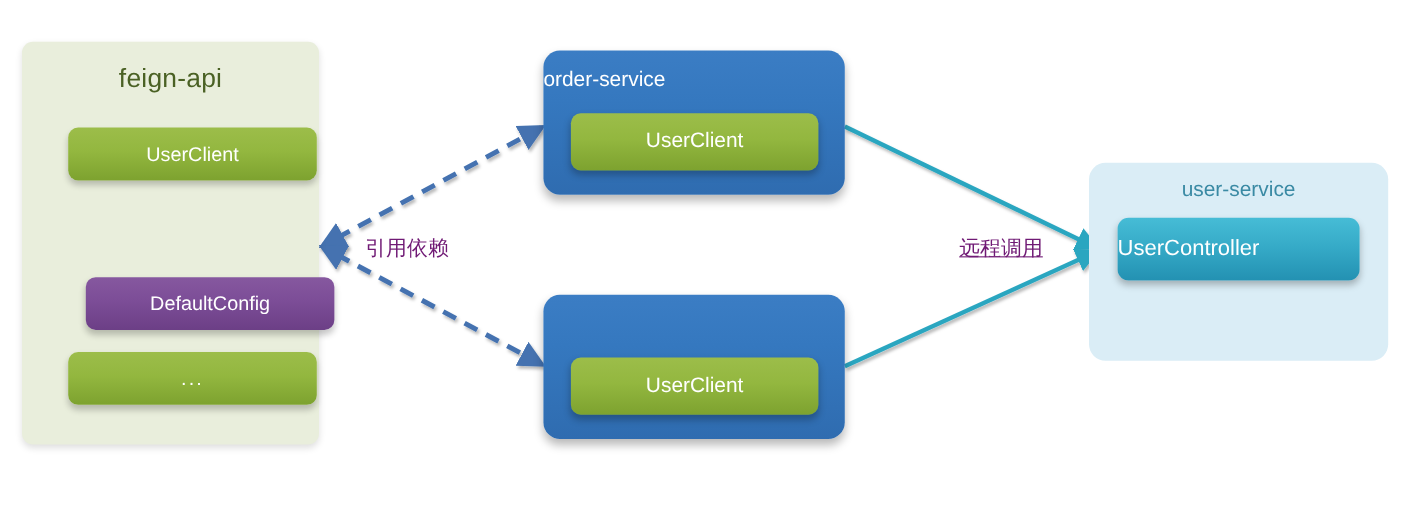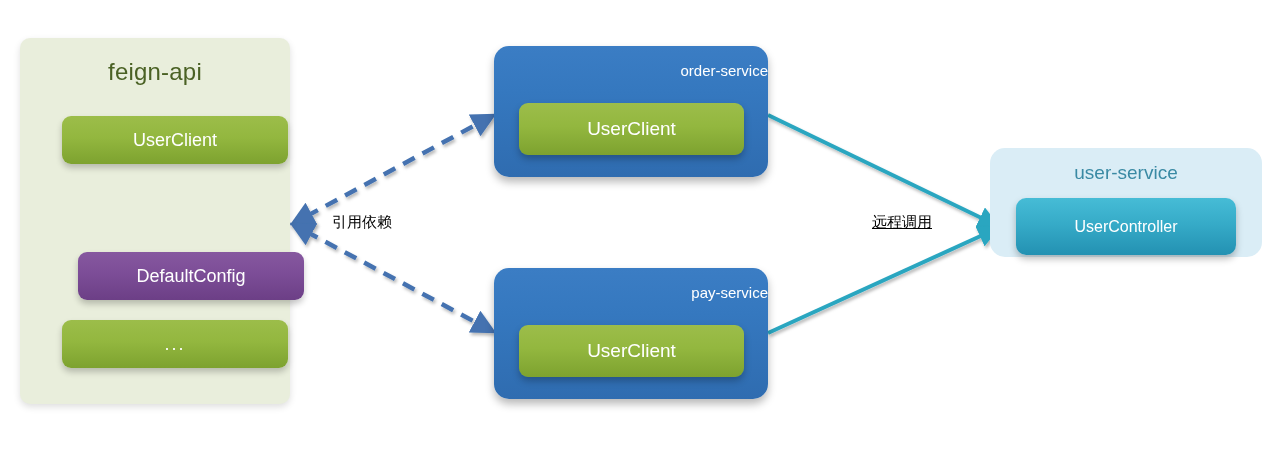--- a/index.html
+++ b/index.html
@@ -82,23 +82,23 @@
     width: 274px;
     height: 131px;
     border-radius: 15px;
     background: linear-gradient(to bottom, #3b7dc4 0%, #3578bf 35%, #2f6cb0 100%);
     box-shadow: 0 5px 9px rgba(0,0,0,0.28);
   }
   .svc-title {
     position: absolute;
     left: 0; top: 16px;
     width: 100%;
-    text-align: right;
-    color: #ffffff;
-    font-size: 15px;
+    text-align: left;
+    color: #ffffff;
+    font-size: 19px;
   }
   .svc-chip {
     position: absolute;
     left: 25px;
     top: 57px;
     width: 225px;
     height: 52px;
     border-radius: 9px;
     line-height: 52px;
     text-align: center;
@@ -107,52 +107,52 @@
     background: linear-gradient(to bottom, #9cbd4a 0%, #93b73f 45%, #7da22f 100%);
     box-shadow: 0 4px 7px rgba(0,0,0,0.25);
   }
 
   
   .panel-user {
     position: absolute;
     left: 990px;
     top: 148px;
     width: 272px;
-    height: 109px;
+    height: 180px;
     background: #daedf6;
     border-radius: 15px;
   }
   .panel-user-title {
     position: absolute;
     left: 0; top: 14px;
     width: 272px;
     text-align: center;
     font-size: 19px;
     color: #3a8aa4;
   }
   .chip-teal {
     position: absolute;
     left: 26px;
     top: 50px;
     width: 220px;
     height: 57px;
     border-radius: 10px;
     line-height: 57px;
-    text-align: center;
-    color: #ffffff;
-    font-size: 16px;
+    text-align: left;
+    color: #ffffff;
+    font-size: 20px;
     background: linear-gradient(to bottom, #46bcd6 0%, #36abc8 45%, #2391b2 100%);
     box-shadow: 0 4px 7px rgba(0,0,0,0.26);
   }
 
   
   .edge-label {
     position: absolute;
-    font-size: 15px;
-    color: #000000;
+    font-size: 19px;
+    color: #701a75;
     white-space: nowrap;
   }
   .edge-label-ref  { left: 332px; top: 213px; }
   .edge-label-rpc  { left: 872px; top: 213px; text-decoration: underline; }
 </style>
 </head>
 <body>
 
 <div id="canvas">
 
@@ -196,21 +196,20 @@
   </div>
 
   <div class="svc-box" style="left:494px; top:46px">
     <div class="svc-title">order-service</div>
     <div class="svc-chip">
       <span>UserClient</span>
     </div>
   </div>
 
   <div class="svc-box" style="left:494px; top:268px">
-    <div class="svc-title">pay-service</div>
     <div class="svc-chip">
       <span>UserClient</span>
     </div>
   </div>
 
   <div class="panel-user">
     <div class="panel-user-title">user-service</div>
     <div class="chip-teal">
       <span>UserController</span>
     </div>

